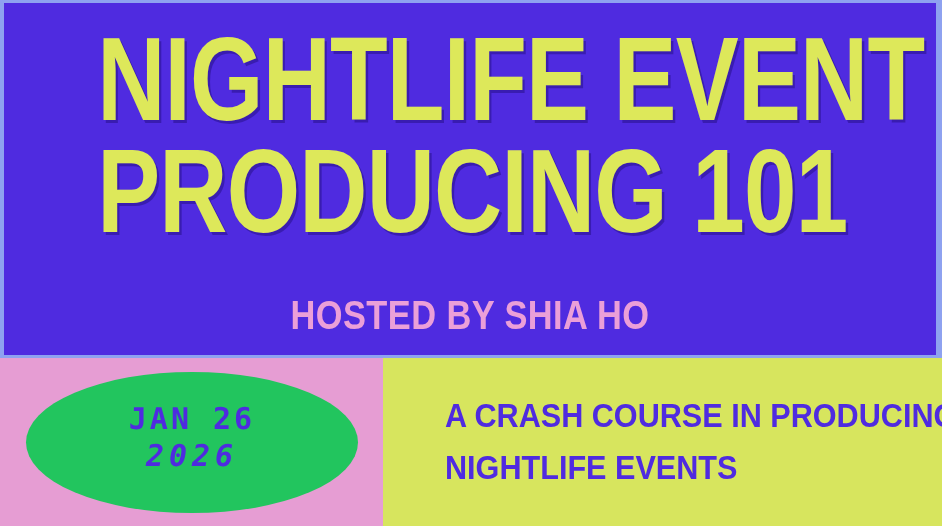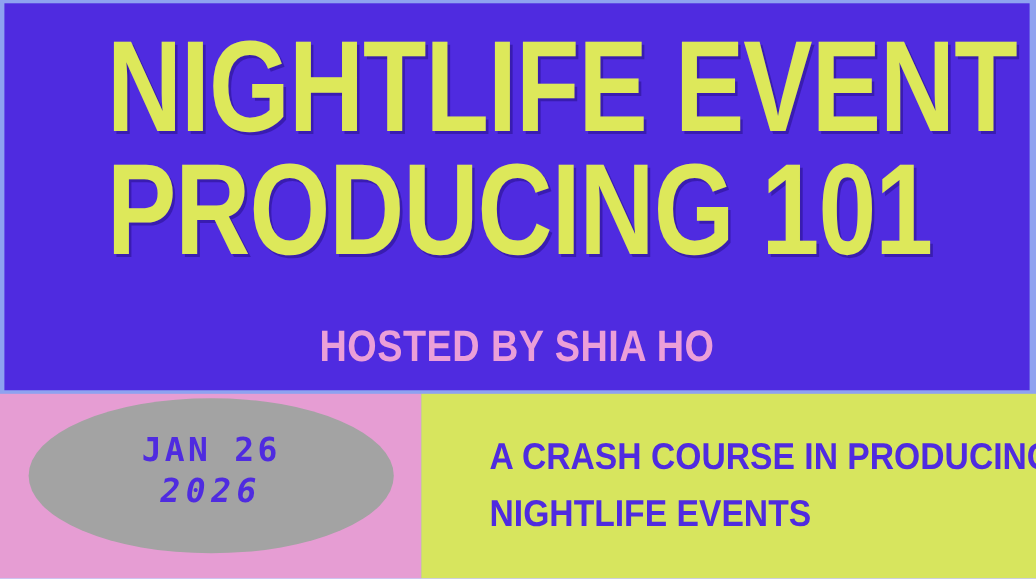--- a/index.html
+++ b/index.html
@@ -76,24 +76,24 @@
     top: 358px;
     width: 383px;
     height: 168px;
     background: #e69dd3;
     overflow: hidden;
   }
 
   .date-ellipse {
     position: absolute;
     left: 26px;
-    top: 4px;
+    top: 14px;
     width: 332px;
     height: 141px;
-    background: #a3a3a3;
+    background: #22c55e;
     border-radius: 50%;
   }
 
   .date-text {
     position: absolute;
     left: 0;
     right: 0;
     top: 30px;
     text-align: center;
     color: #4f2be0;

